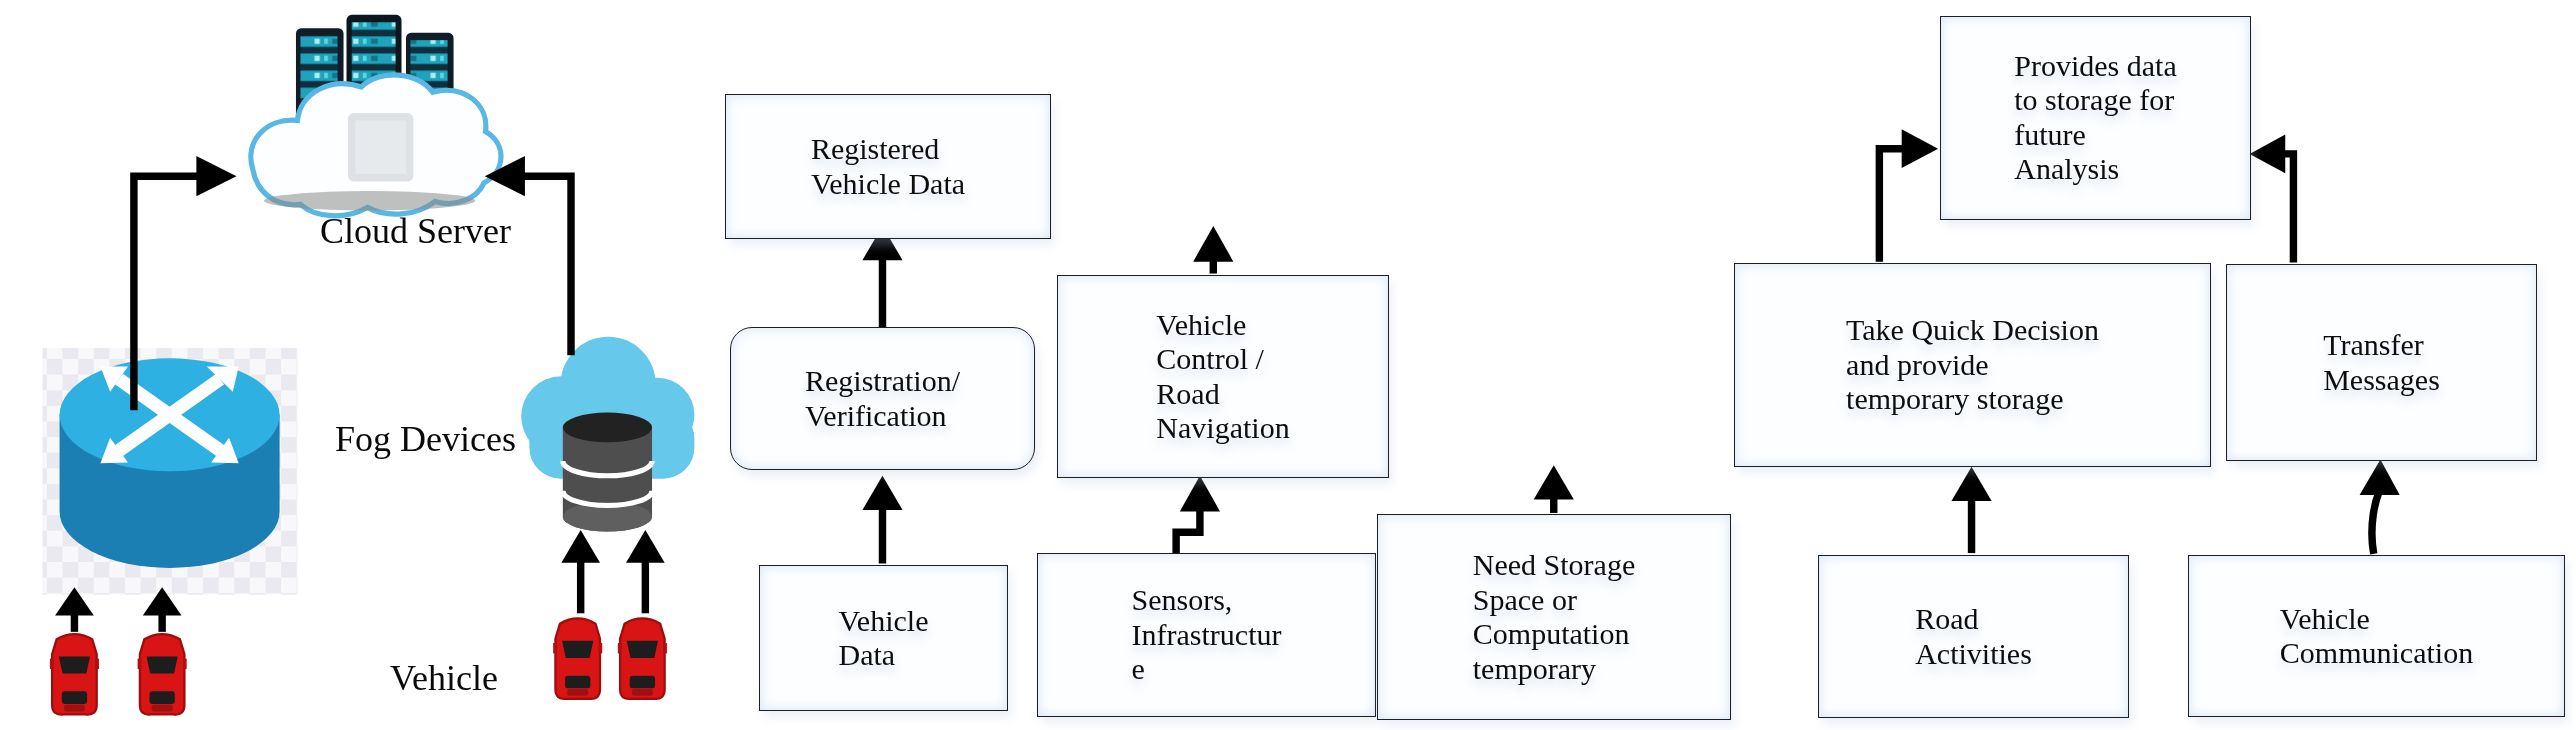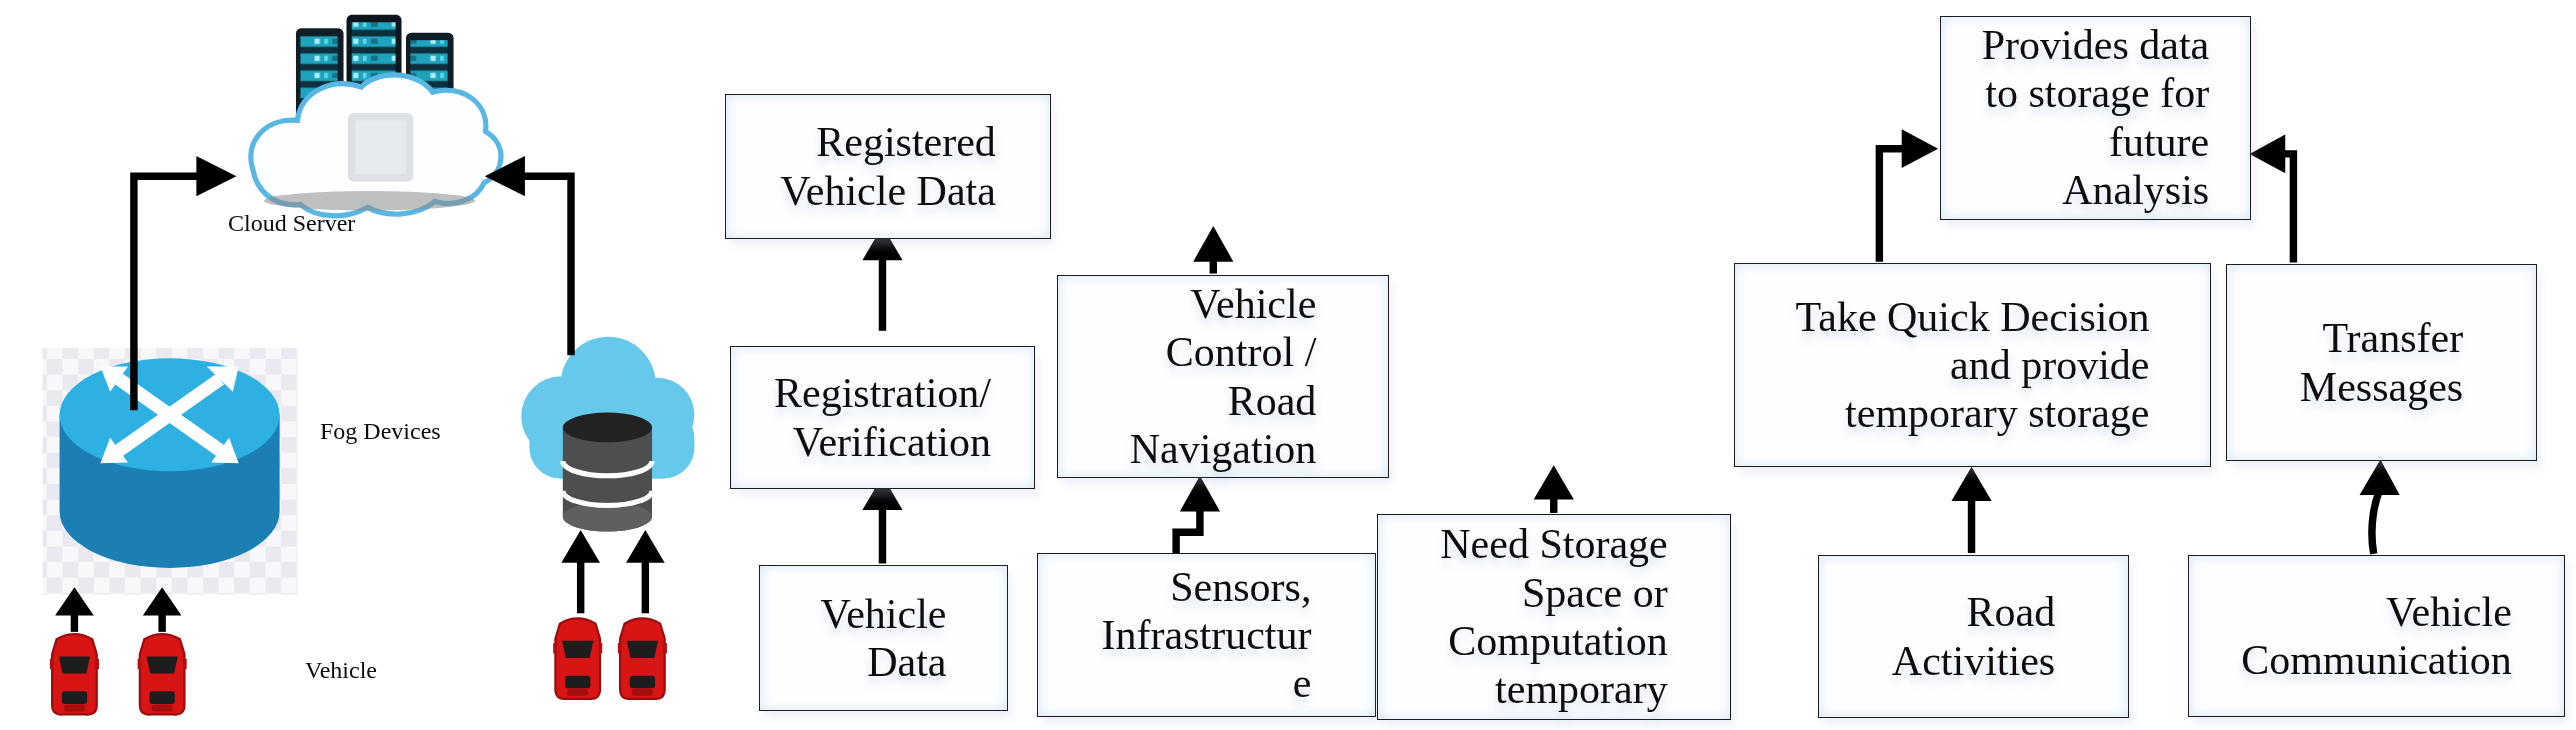--- a/index.html
+++ b/index.html
@@ -1,40 +1,40 @@
 <!DOCTYPE html>
 <html style="font-size:12px"><head>
 <meta charset="utf-8">
 <style>
   html,body{margin:0;padding:0;background:#ffffff;}
   #stage{position:relative;width:2576px;height:730px;background:#ffffff;overflow:hidden;
          font-family:"Liberation Serif", serif;}
   #diagram-svg{position:absolute;left:0;top:0;z-index:1;}
   .dbox{position:absolute;z-index:2;display:flex;align-items:center;justify-content:center;
-        text-align:right;white-space:pre-line;border:1.9px solid #1f1f1f;background:#fdfeff;
+        text-align:left;white-space:pre-line;border:1.9px solid #1f1f1f;background:#fdfeff;
         box-shadow:inset 0 0 12px rgba(150,185,225,.38), 3.7px 6.7px 9px rgba(185,200,225,.28);
-        font-size:42px;line-height:1.15;color:#0d0d0d;
+        font-size:30px;line-height:1.15;color:#0d0d0d;
         text-shadow:0 6.7px 9.7px rgba(130,160,200,.30);}
-  .dlabel{position:absolute;z-index:2;text-align:left;color:#0a0a0a;font-size:24px;}
+  .dlabel{position:absolute;z-index:2;text-align:right;color:#0a0a0a;font-size:36px;}
   
   #b-registered{left:725px;top:86px;width:324px;height:143px;margin-top:8px;}
   #b-maps{left:1056px;top:82px;width:303px;height:144px;}
-  #b-registration{left:730px;top:346px;width:303px;height:141px;}
+  #b-registration{left:730px;top:327px;width:303px;height:141px;border-radius:22px;}
   #b-vcontrol{left:1057px;top:275px;width:330px;height:201px;}
   #b-vdata{left:759px;top:565px;width:247px;height:144px;}
   #b-sensors{left:1037px;top:553px;width:337px;height:162px;font-family:Liberation Serif, serif;}
   #b-rentout{left:1392px;top:285px;width:318px;height:179px;}
   #b-needstorage{left:1377px;top:514px;width:352px;height:204px;}
   #b-provides{left:1940px;top:15.6px;width:309px;height:202px;}
   #b-takequick{left:1734px;top:263px;width:475px;height:202px;}
   #b-transfer{left:2226px;top:264px;width:309px;height:195px;}
   #b-roadact{left:1818px;top:555px;width:309px;height:161px;}
   #b-vcomm{left:2188px;top:555px;width:375px;height:160px;}
   #l-cloudserver{left:228px;top:210px;width:283px;}
-  #l-fogdevices{left:320px;top:418px;width:217px;}
+  #l-fogdevices{left:299px;top:418px;width:217px;}
   #l-vehicles{left:305px;top:657px;width:193px;}
 </style>
 </head>
 <body>
 
 <div id="stage">
 
   <svg id="diagram-svg" width="2576" height="730" viewBox="0 0 3465 982" xmlns="http://www.w3.org/2000/svg">
     <defs>
       <pattern id="checker" width="42" height="42" patternUnits="userSpaceOnUse">

